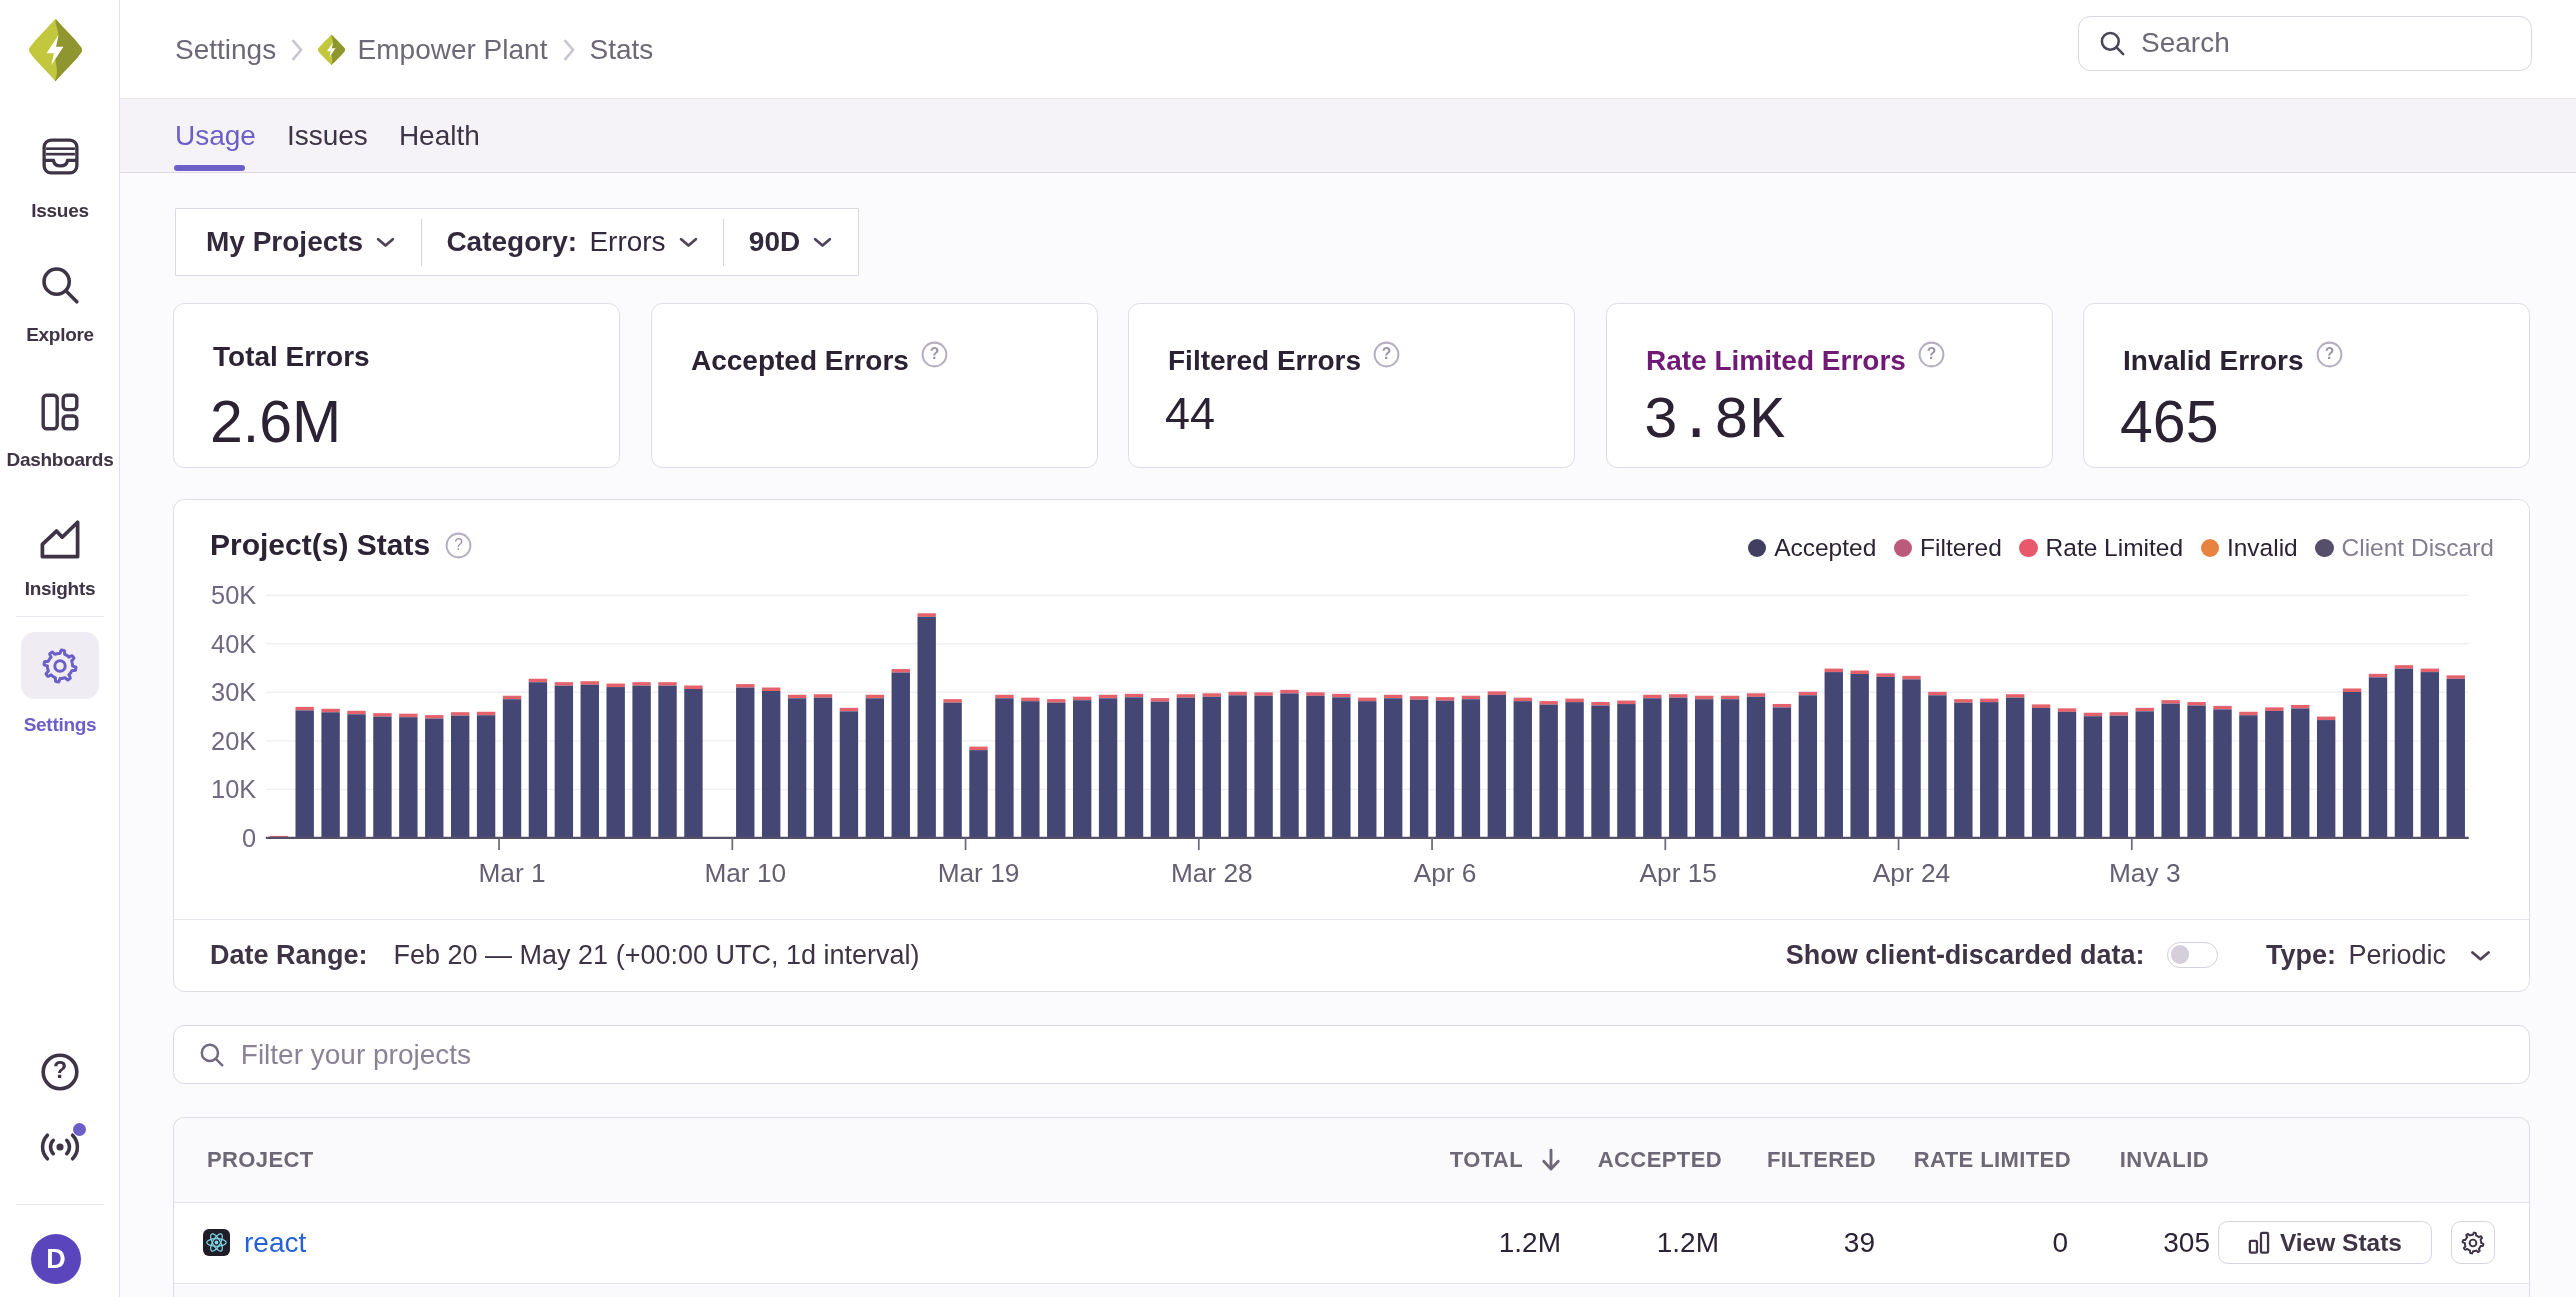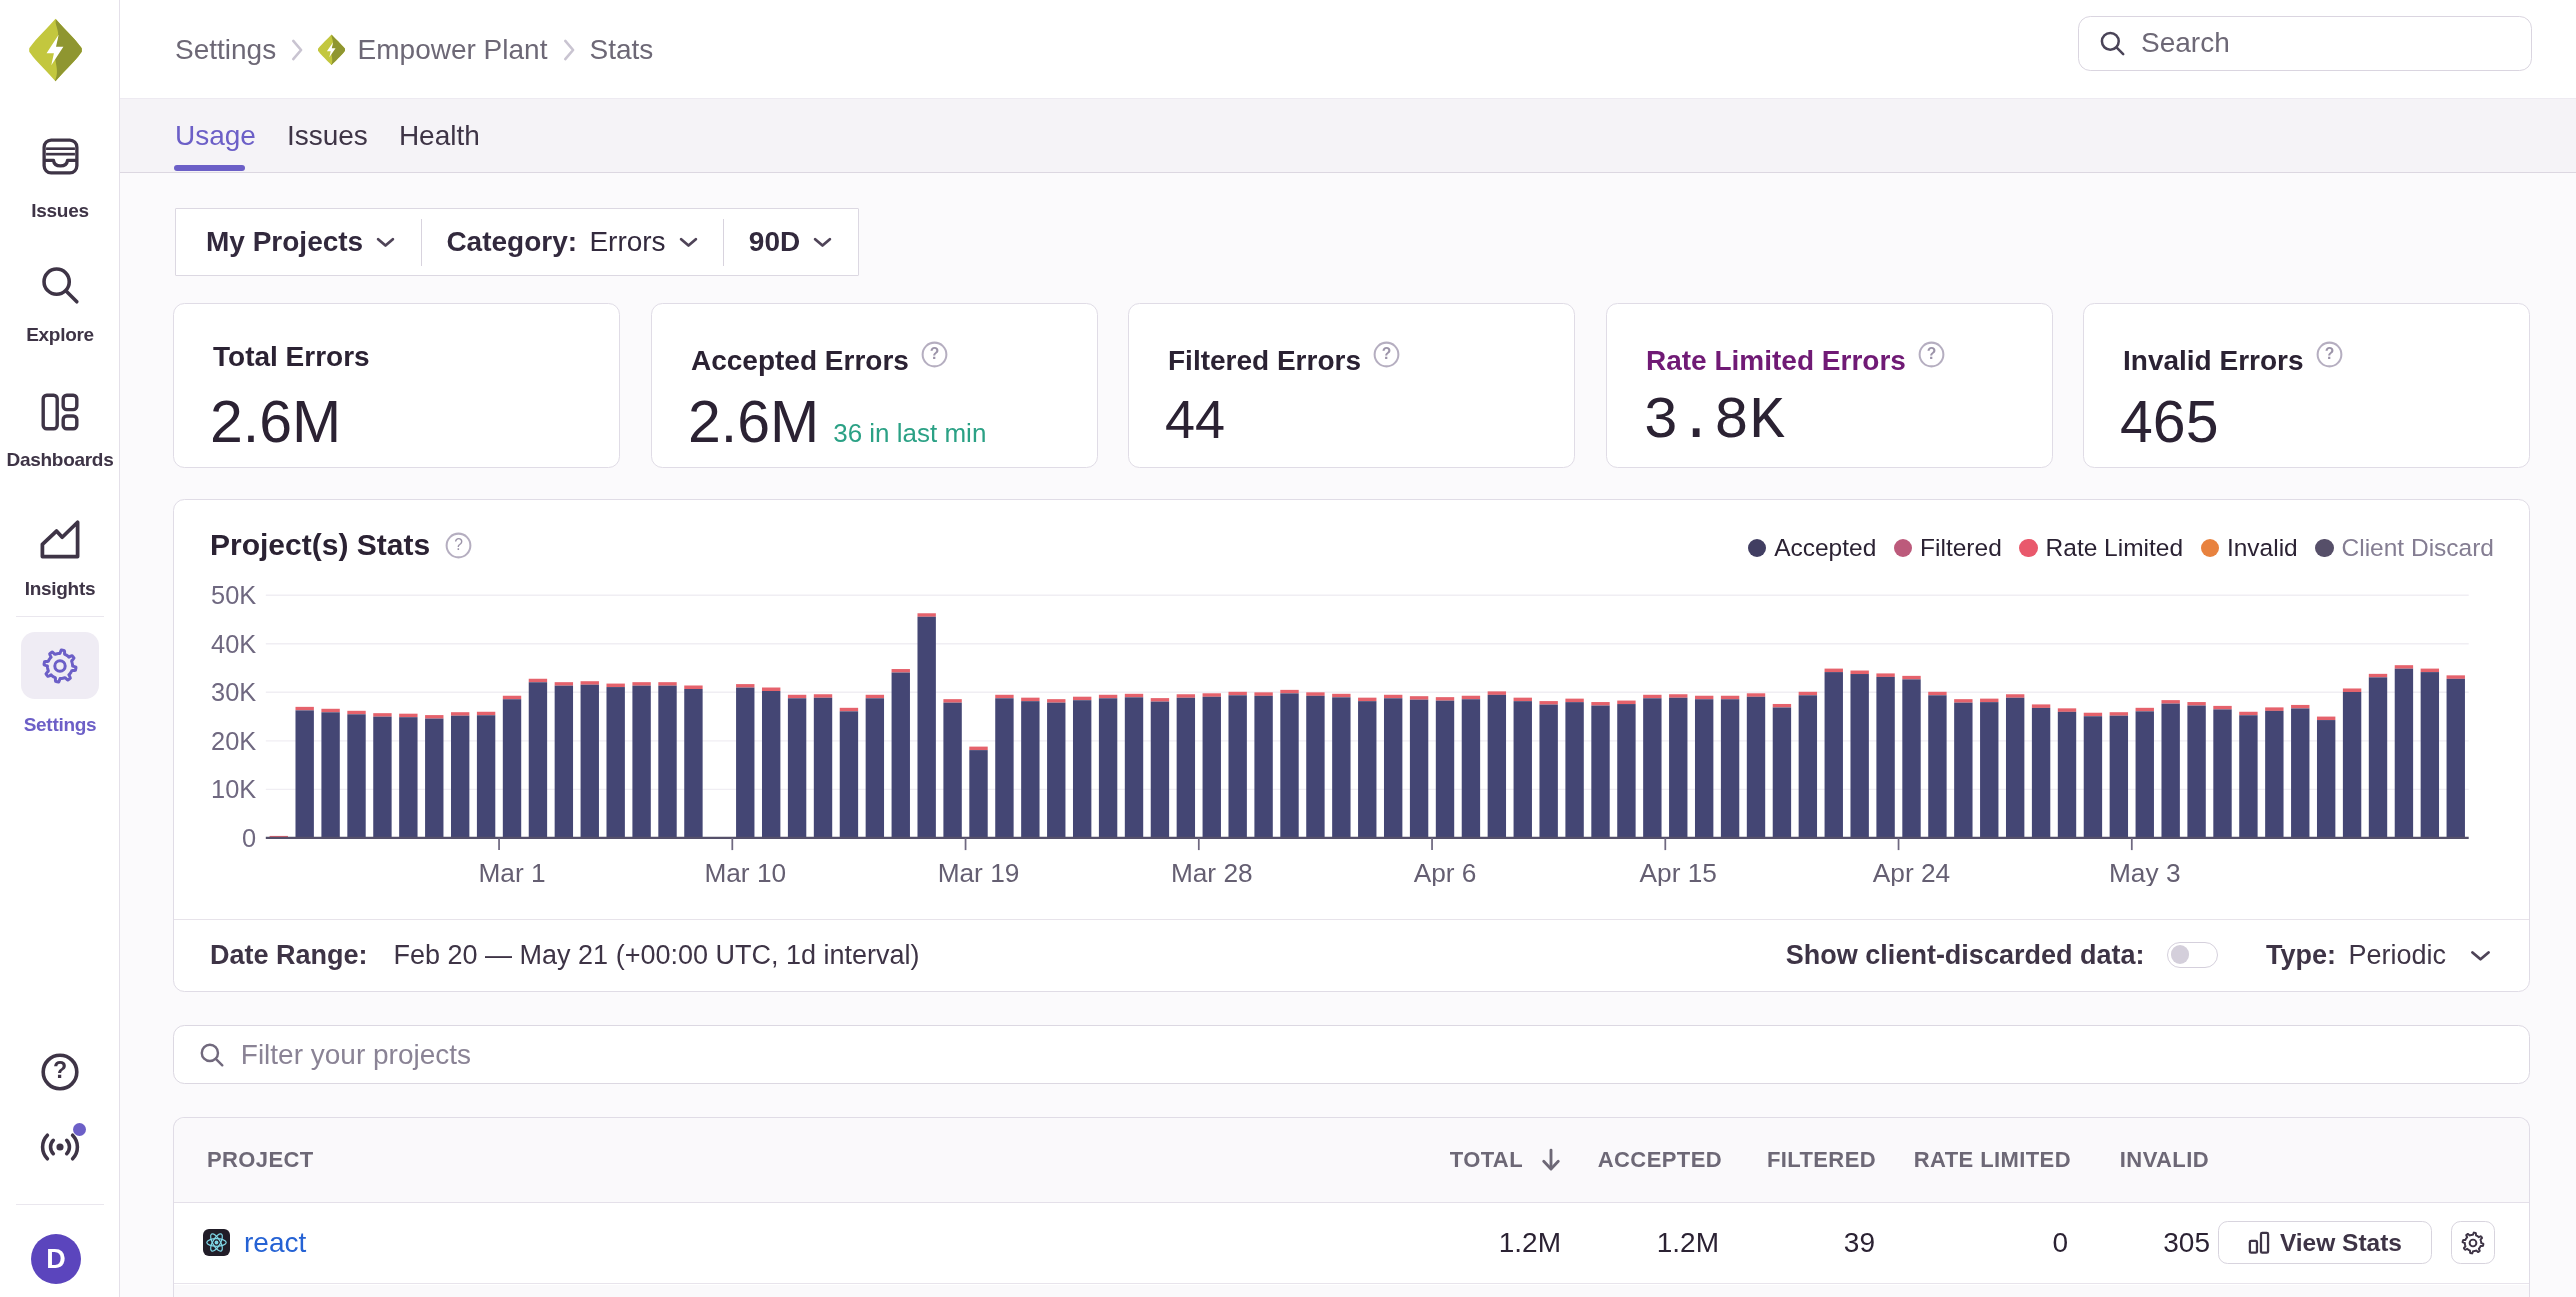--- a/index.html
+++ b/index.html
@@ -140,28 +140,27 @@
   </div>
 <div class="panel" style="left:173px;top:303px;width:447px;height:165px;">
     <div style="position:absolute;left:39px;top:37px;font-size:28px;font-weight:bold;color:#2b2233;">Total Errors</div>
     <div style="position:absolute;left:36px;top:84px;font-size:59px;color:#2b2233;">2.6M</div>
   </div>
 <div class="panel" style="left:651px;top:303px;width:447px;height:165px;">
     <div style="position:absolute;left:39px;top:37px;font-size:28px;font-weight:bold;color:#2b2233;">Accepted Errors<span style="display:inline-block;vertical-align:1.8px;margin-left:12.3px;"><svg width="27" height="27" viewBox="0 0 31 31" style="font-size:32px">
           <circle cx="15.5" cy="15.5" r="13.64" fill="none" stroke="#b5aec0" stroke-width="2.3249999999999997"></circle>
           <text x="15.5" y="20.77" text-anchor="middle" font-size="17.98" fill="#9c94a9">?</text>
         </svg></span></div>
-    <div style="position:absolute;left:36px;top:84px;font-size:59px;color:#2b2233;">2.6M<span style="font-size:26px;color:#2ba185;margin-left:14px;">36 in last min</span></div>
   </div>
 <div class="panel" style="left:1128px;top:303px;width:447px;height:165px;">
     <div style="position:absolute;left:39px;top:37px;font-size:28px;font-weight:bold;color:#2b2233;">Filtered Errors<span style="display:inline-block;vertical-align:1.8px;margin-left:12.3px;"><svg width="27" height="27" viewBox="0 0 31 31" style="font-size:32px">
           <circle cx="15.5" cy="15.5" r="13.64" fill="none" stroke="#b5aec0" stroke-width="2.3249999999999997"></circle>
           <text x="15.5" y="20.77" text-anchor="middle" font-size="17.98" fill="#9c94a9">?</text>
         </svg></span></div>
-    <div style="position:absolute;left:36px;top:84px;font-size:54px;color:#2b2233;">44</div>
+    <div style="position:absolute;left:36px;top:84px;font-size:45px;color:#2b2233;">44</div>
   </div>
 <div class="panel" style="left:1606px;top:303px;width:447px;height:165px;">
     <div style="position:absolute;left:39px;top:37px;font-size:28px;font-weight:bold;color:#701a75;">Rate Limited Errors<span style="display:inline-block;vertical-align:1.8px;margin-left:12.3px;"><svg width="27" height="27" viewBox="0 0 31 31" style="font-size:32px">
           <circle cx="15.5" cy="15.5" r="13.64" fill="none" stroke="#b5aec0" stroke-width="2.3249999999999997"></circle>
           <text x="15.5" y="20.77" text-anchor="middle" font-size="17.98" fill="#9c94a9">?</text>
         </svg></span></div>
     <div style="position:absolute;left:36px;top:84px;font-size:59px;color:#2b2233;font-family:Liberation Mono, monospace;">3.8K</div>
   </div>
 <div class="panel" style="left:2083px;top:303px;width:447px;height:165px;">
     <div style="position:absolute;left:39px;top:37px;font-size:28px;font-weight:bold;color:#2b2233;">Invalid Errors<span style="display:inline-block;vertical-align:1.8px;margin-left:12.3px;"><svg width="27" height="27" viewBox="0 0 31 31" style="font-size:32px">

